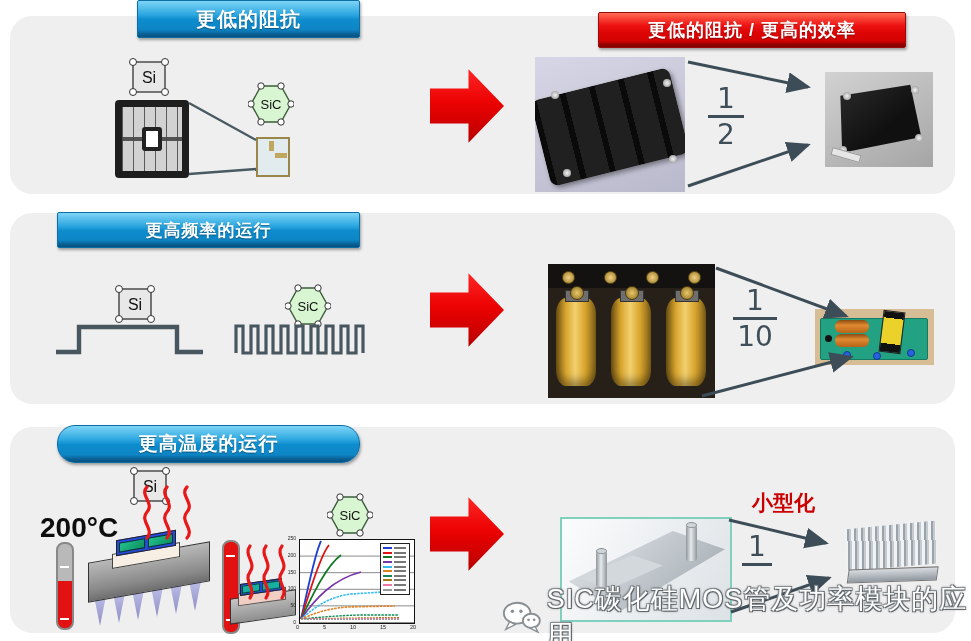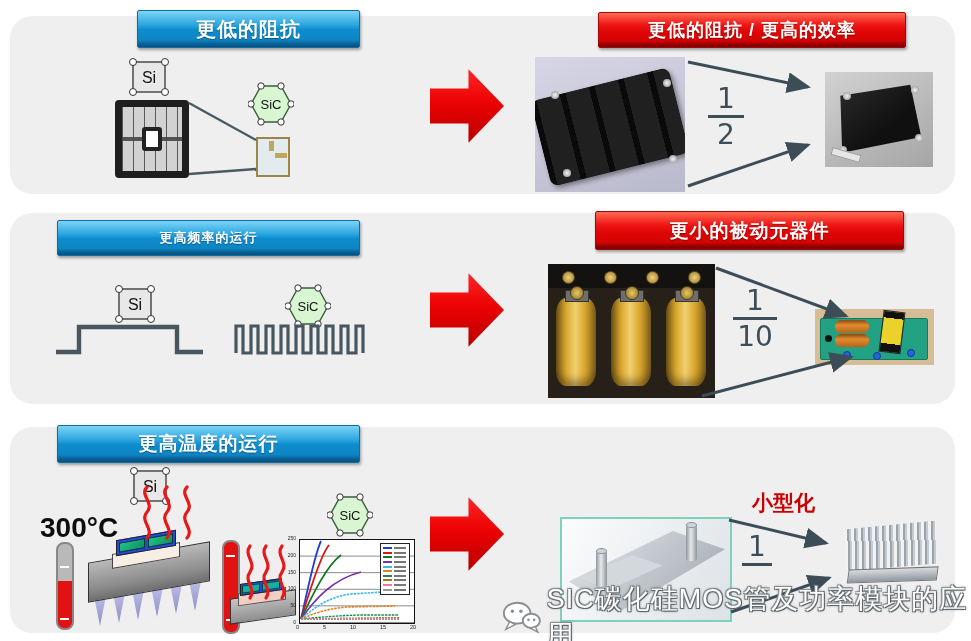--- a/index.html
+++ b/index.html
@@ -10,25 +10,25 @@
   .p2{top:213px;height:191px;}
   .p3{top:427px;height:206px;}
 
   .banner{position:absolute;z-index:5;display:flex;align-items:center;justify-content:center;
           color:#fff;font-weight:700;letter-spacing:1px;border-radius:2px;
           text-shadow:0 1px 1px rgba(0,0,0,.35);box-shadow:1px 2px 3px rgba(0,0,0,.35);}
   .banner.blue{background:linear-gradient(180deg,#7ed4f6 0%,#2ca7e0 38%,#0d8ccd 52%,#0e85c4 80%,#0a5f93 92%,#07507e 100%);
                border:1px solid #0b6fa6;}
   .banner.red{background:linear-gradient(180deg,#ff6a52 0%,#ee1414 36%,#dd0404 58%,#d40303 82%,#8f0202 93%,#7e0000 100%);
               border:1px solid #9c0a0a;}
-  .b1l{left:137px;top:10px;width:221px;height:36px;font-size:20px;}
+  .b1l{left:137px;top:0;width:221px;height:36px;font-size:20px;}
   .b1r{left:598px;top:12px;width:306px;height:34px;font-size:18px;}
-  .b2l{left:57px;top:212px;width:301px;height:34px;font-size:13px;margin-top:8px;}
+  .b2l{left:57px;top:212px;width:301px;height:34px;font-size:17px;}
   .b2r{left:595px;top:211px;width:307px;height:37px;font-size:19px;}
-  .b3l{left:57px;top:425px;width:301px;height:36px;font-size:19px;}
+  .b3l{left:57px;top:425px;width:301px;height:36px;font-size:19px;border-radius:18px;}
   .b3r{left:595px;top:426px;width:307px;height:36px;font-size:19px;}
 
   .block-arrow{position:absolute;width:74px;height:80px;z-index:3;
     background:linear-gradient(180deg,#ff2a2a 0%,#ec0202 45%,#c40000 85%,#a80000 100%);
     clip-path:polygon(0% 28%,52% 28%,52% 4%,100% 50%,52% 96%,52% 72%,0% 72%);
     filter:drop-shadow(1px 2px 1px rgba(0,0,0,.25));}
   .a1{left:430px;top:66px;} .a2{left:430px;top:270px;} .a3{left:430px;top:494px;}
 
   .tag{position:absolute;z-index:2;}
 
@@ -165,23 +165,20 @@
 
   <div class="banner blue b1l">
       <span>更低的阻抗</span>
     </div>
   <div class="banner red b1r">
       <span>更低的阻抗 / 更高的效率</span>
     </div>
   <div class="banner blue b2l">
       <span>更高频率的运行</span>
     </div>
-  <div class="banner red b2r">
-      <span>更小的被动元器件</span>
-    </div>
   <div class="banner blue b3l">
       <span>更高温度的运行</span>
     </div>
 
   <div class="block-arrow a1"></div>
   <div class="block-arrow a2"></div>
   <div class="block-arrow a3"></div>
 
   <svg class="tag" style="left:126px;top:55px;" width="46" height="44">
     <rect x="7" y="7" width="32" height="30" fill="#e8e8e8" stroke="#555" stroke-width="1.6"></rect>
@@ -266,21 +263,21 @@
     <div class="pcb-board"></div>
     <div class="pcb-cu" style="top:11px;"></div>
       <div class="pcb-cu" style="top:25px;"></div>
     <div class="pcb-tr"></div>
     <div class="pcb-dotk" style="left:10px;top:26px;"></div>
     <div class="pcb-dot" style="left:28px;top:42px;"></div>
       <div class="pcb-dot" style="left:58px;top:43px;"></div>
       <div class="pcb-dot" style="left:92px;top:40px;"></div>
   </div>
 
-  <div class="temp" style="left:40px;top:512px;">300°C</div>
+  <div class="temp" style="left:40px;top:512px;">200°C</div>
   <div class="thermo th1">
       <i class="t"></i>
       <i class="b"></i>
     </div>
   <svg class="tag" style="left:127px;top:464px;" width="46" height="44">
     <rect x="7" y="7" width="32" height="30" fill="#e8e8e8" stroke="#555" stroke-width="1.6"></rect>
     <circle cx="7" cy="7" r="3.5" fill="#fff" stroke="#333"></circle>
       <circle cx="39" cy="7" r="3.5" fill="#fff" stroke="#333"></circle>
     <circle cx="7" cy="37" r="3.5" fill="#fff" stroke="#333"></circle>
       <circle cx="39" cy="37" r="3.5" fill="#fff" stroke="#333"></circle>

